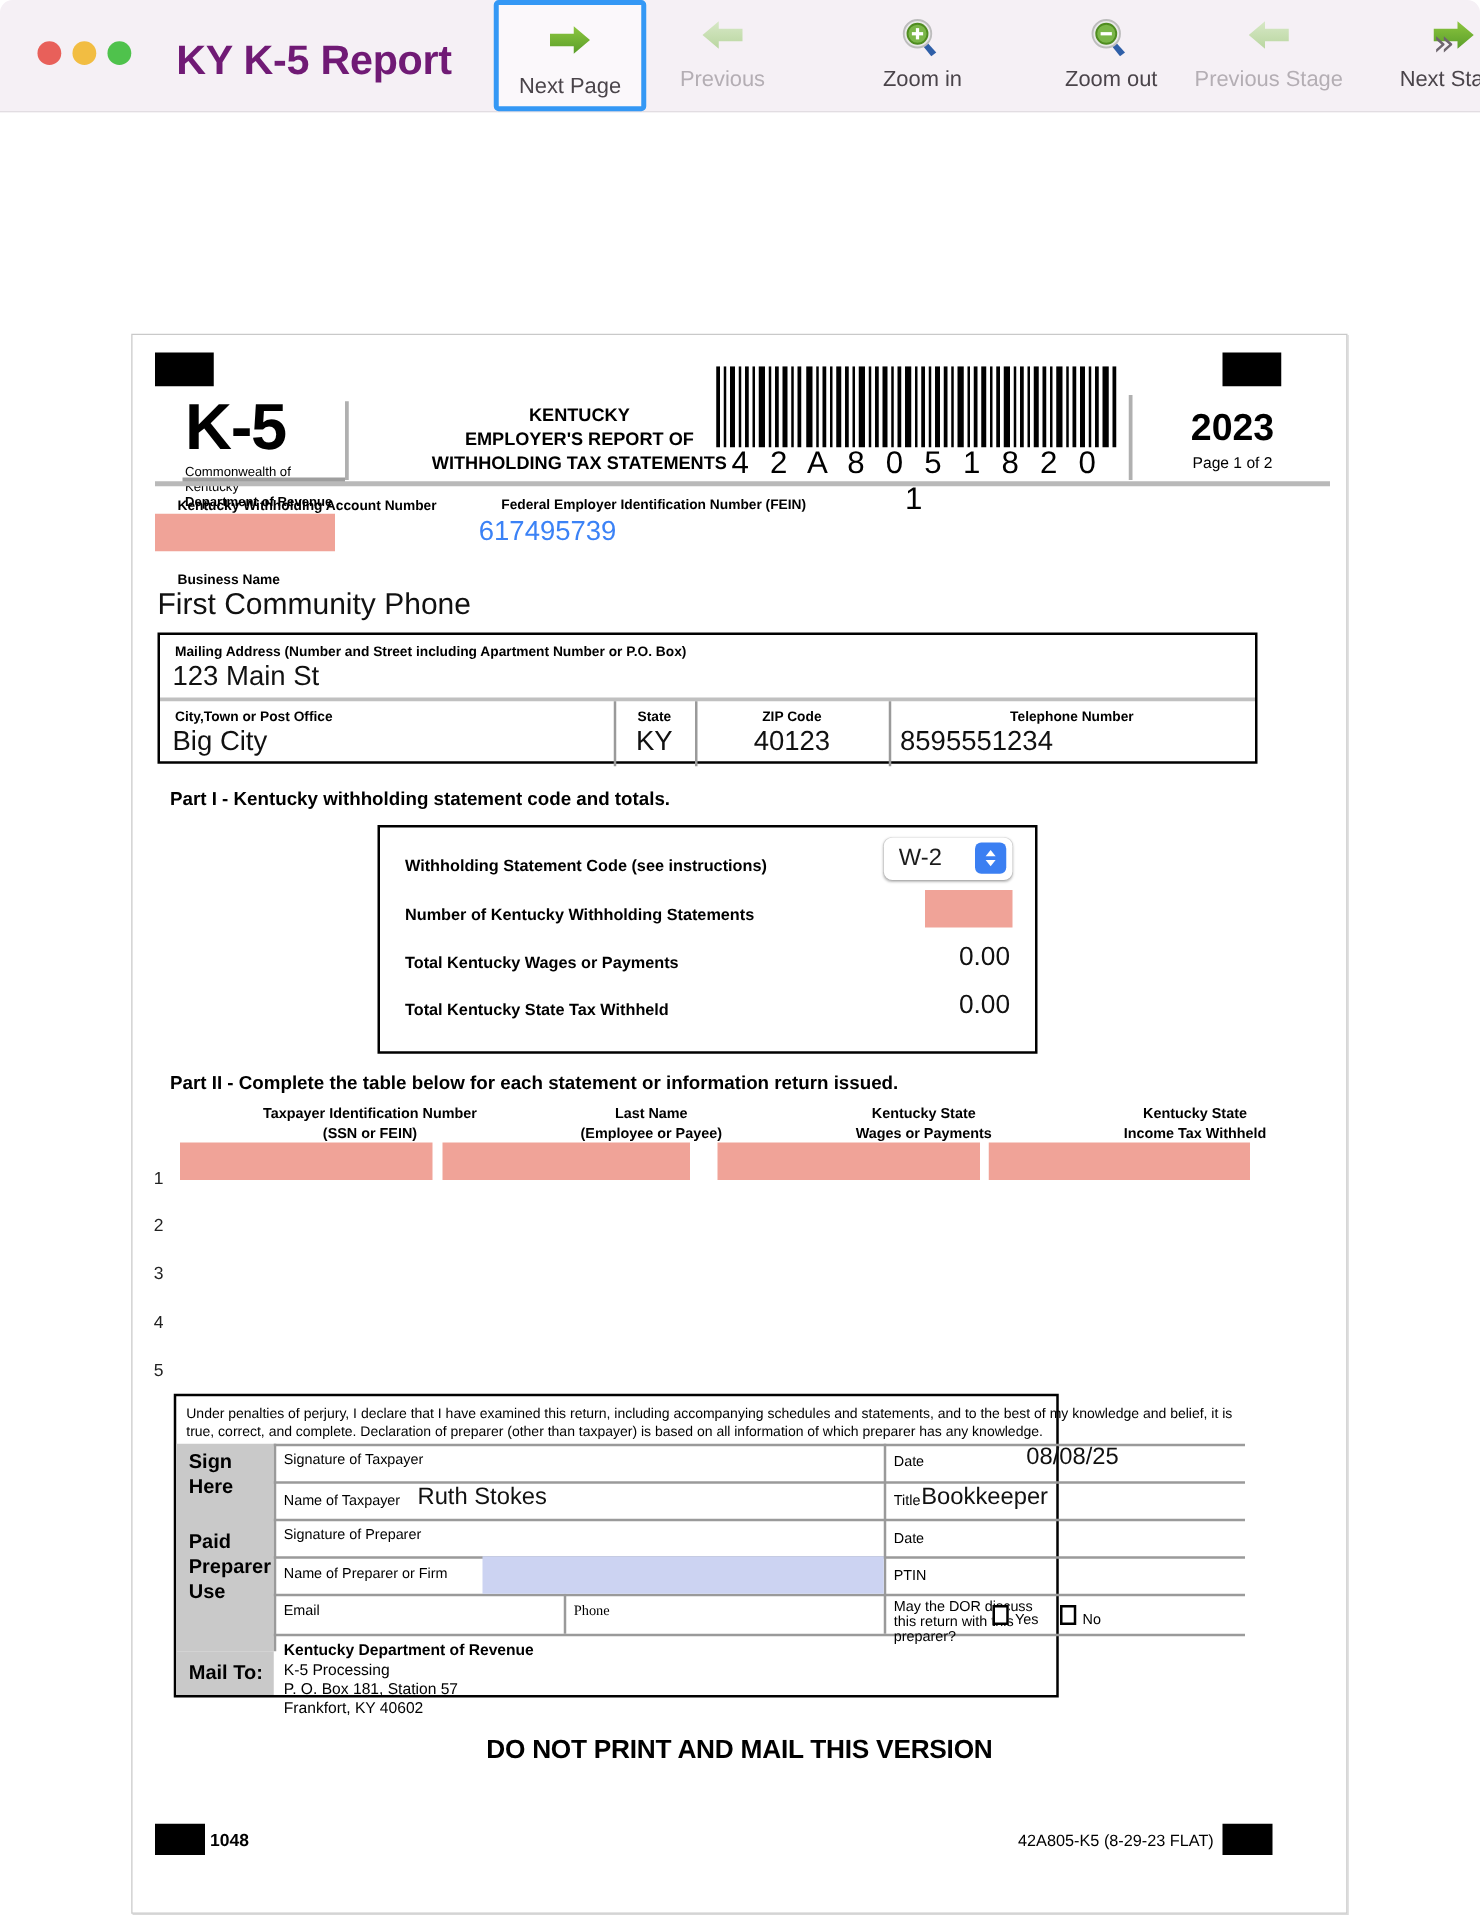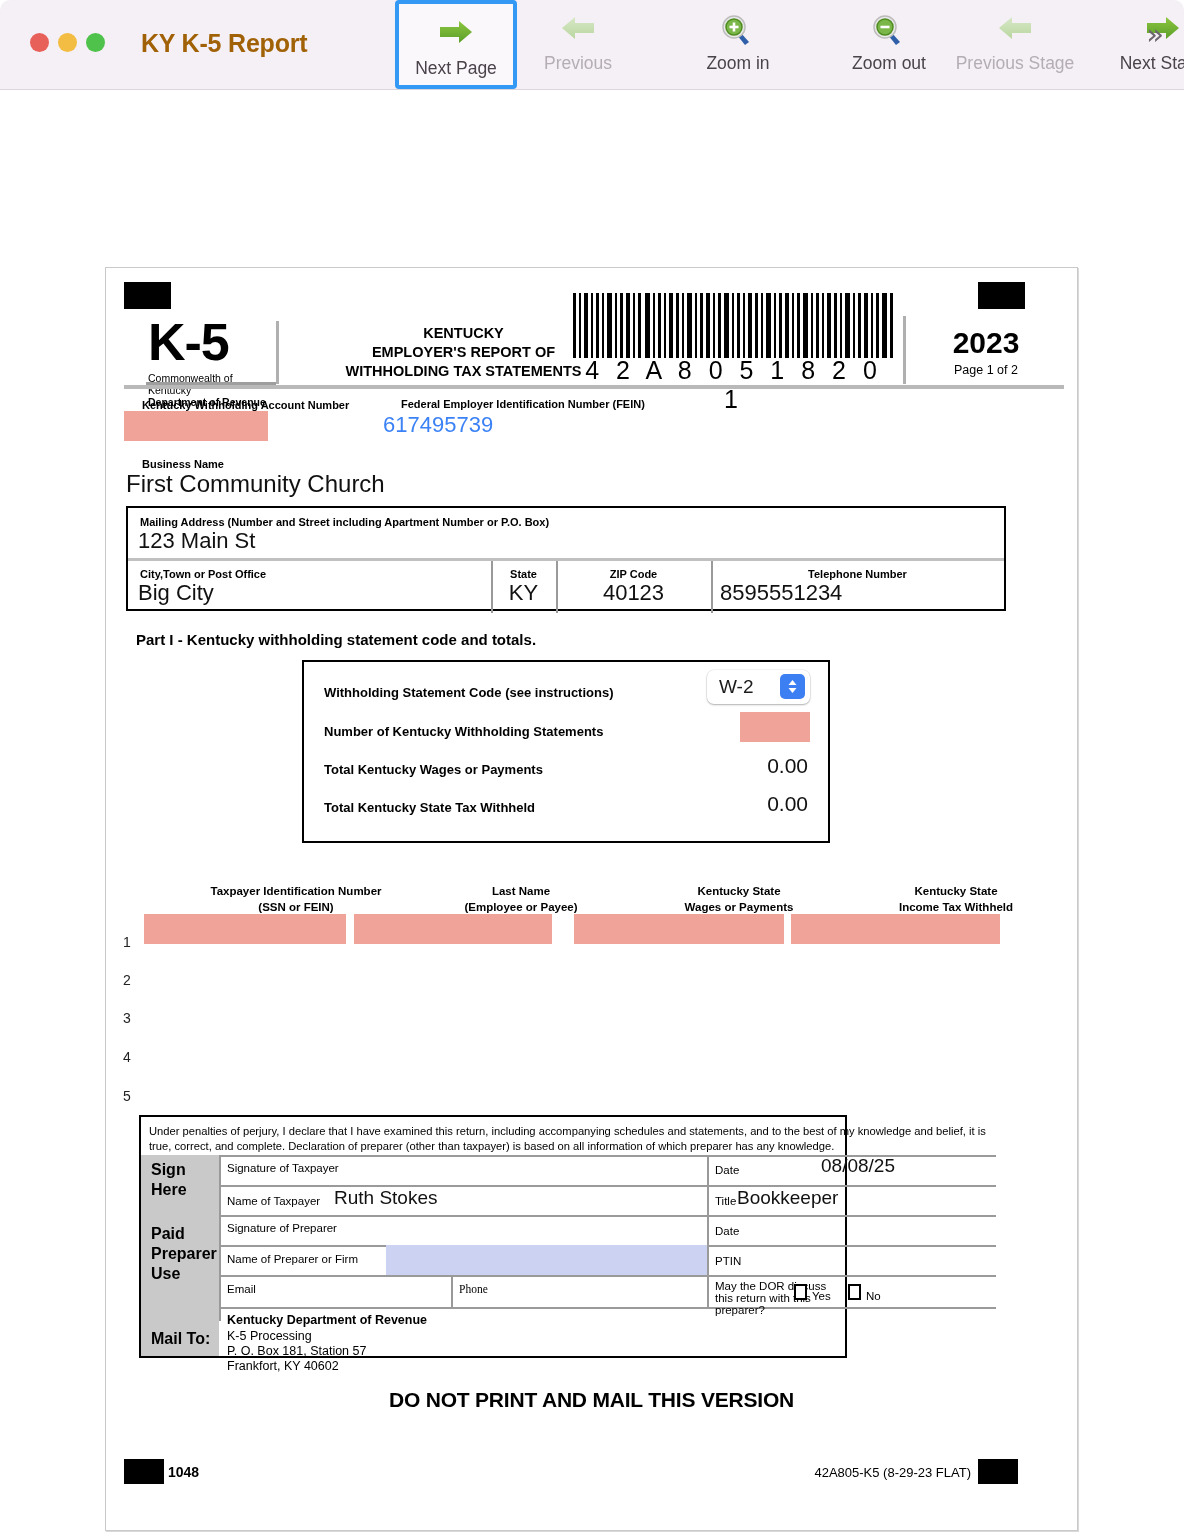--- a/index.html
+++ b/index.html
@@ -32,23 +32,23 @@
     display: flex; gap: 9px;
   }
   .dot { width: 19px; height: 19px; border-radius: 50%; }
   .dot.red    { background: #e8605a; }
   .dot.yellow { background: #f2bd42; }
   .dot.green  { background: #4fc24c; }
 
   .win-title {
     position: absolute;
     left: 141px; top: 29px;
-    font-size: 25px;
+    font-size: 33px;
     font-weight: bold;
-    color: #a16207;
+    color: #701a75;
     letter-spacing: -0.2px;
   }
 
   .toolbar {
     position: absolute;
     left: 395px; top: 0;
     height: 90px;
     display: flex;
     align-items: flex-start;
   }
@@ -366,21 +366,21 @@
         <div class="pageof">Page 1 of 2</div>
         <div class="mast-rule"></div>
 
         <div class="lbl-sm" style="position:absolute;left:36px;top:131px;">Kentucky Withholding Account Number</div>
         <div class="redact" style="position:absolute;left:18px;top:143px;width:144px;height:30px;"></div>
 
         <div class="lbl-sm" style="position:absolute;left:295px;top:130px;">Federal Employer Identification Number (FEIN)</div>
         <div class="val-lg" style="position:absolute;left:277px;top:144px;">617495739</div>
 
         <div class="lbl-sm" style="position:absolute;left:36px;top:190px;">Business Name</div>
-        <div style="position:absolute;left:20px;top:202px;font-size:24px;color:#111;">First Community Church</div>
+        <div style="position:absolute;left:20px;top:202px;font-size:24px;color:#111;">First Community Phone</div>
 
         <div class="addr-box">
           <div class="lbl-sm" style="position:absolute;left:12px;top:8px;">Mailing Address (Number and Street including Apartment Number or P.O. Box)</div>
           <div style="position:absolute;left:10px;top:20px;font-size:22px;color:#111;">123 Main St</div>
 
           <div class="addr-row2">
             <div class="vdiv" style="left:363px;"></div>
             <div class="vdiv" style="left:428px;"></div>
             <div class="vdiv" style="left:583px;"></div>
 
@@ -415,20 +415,21 @@
           <div class="p1row" style="top:62px;">Number of Kentucky Withholding Statements</div>
           <div class="redact" style="position:absolute;right:18px;top:50px;width:70px;height:30px;"></div>
 
           <div class="p1row" style="top:100px;">Total Kentucky Wages or Payments</div>
           <div class="p1val" style="top:92px;">0.00</div>
 
           <div class="p1row" style="top:138px;">Total Kentucky State Tax Withheld</div>
           <div class="p1val" style="top:130px;">0.00</div>
         </div>
 
+        <div class="parttitle" style="position:absolute;left:30px;top:590px;">Part II - Complete the table below for each statement or information return issued.</div>
 
         <div class="p2hdr" style="left:30px;top:616px;width:320px;">
           <div>Taxpayer Identification Number</div>
           <div>(SSN or FEIN)</div>
         </div>
         <div class="p2hdr" style="left:250px;top:616px;width:330px;">
           <div>Last Name</div>
           <div>(Employee or Payee)</div>
         </div>
         <div class="p2hdr" style="left:468px;top:616px;width:330px;">

